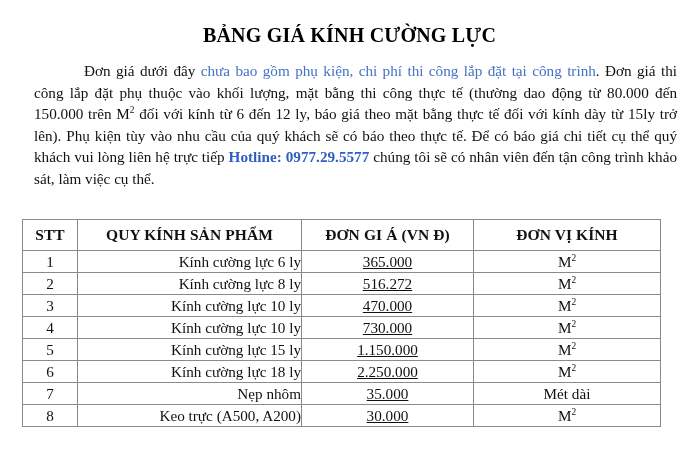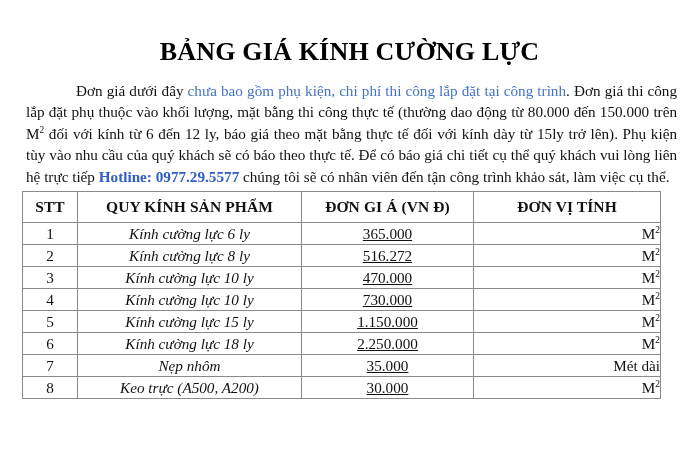--- a/index.html
+++ b/index.html
@@ -19,33 +19,33 @@
   .page {
     position: relative;
     width: 699px;
     height: 459px;
     box-sizing: border-box;
     padding: 0 22px;
   }
 
   
   .doc-title {
-    margin: 13px;
+    margin: 0;
     padding: 24px 0 0 0;
     text-align: center;
-    font-size: 26px;
+    font-size: 20px;
     font-weight: bold;
     letter-spacing: 0.2px;
     line-height: 1.15;
     color: #000000;
   }
 
   
   .intro {
-    margin: 13px 0 0 4px;
+    margin: 13px 0 0 12px;
     font-size: 15.2px;
     line-height: 21.5px;
     text-align: justify;
     text-justify: inter-word;
     text-indent: 50px;
     color: #111111;
   }
   .intro .accent {
     color: #4472c4;
   }
@@ -54,21 +54,21 @@
     font-weight: bold;
   }
   .sup {
     font-size: 0.62em;
     vertical-align: super;
     line-height: 0;
   }
 
   
   .price-table {
-    margin-top: 4px;
+    margin-top: 30px;
     width: 638px;
     border-collapse: collapse;
     table-layout: fixed;
     border: 1px solid #8a8a8a;
   }
   .price-table col.c-stt    { width: 55px;  }
   .price-table col.c-name   { width: 224px; }
   .price-table col.c-price  { width: 172px; }
   .price-table col.c-unit   { width: 187px; }
 
@@ -89,30 +89,29 @@
   }
   .price-table tbody td {
     height: 21px;
     font-size: 15.2px;
     vertical-align: middle;
   }
   .cell-stt {
     text-align: center;
   }
   .cell-name {
-    text-align: center;
+    text-align: right;
     padding-left: 9px;
-    font-style: italic;
   }
   .cell-price {
     text-align: center;
     text-decoration: underline;
   }
   .cell-unit {
-    text-align: right;
+    text-align: center;
   }
 </style>
 </head>
 <body>
 
 <div class="page">
 
   <h1 class="doc-title">BẢNG GIÁ KÍNH CƯỜNG LỰC</h1>
 
   <p class="intro">
@@ -124,21 +123,21 @@
       <col class="c-stt">
       <col class="c-name">
       <col class="c-price">
       <col class="c-unit">
     </colgroup>
     <thead>
       <tr>
         <th>STT</th>
         <th>QUY KÍNH SẢN PHẨM</th>
         <th>ĐƠN GI Á (VN Đ)</th>
-        <th>ĐƠN VỊ TÍNH</th>
+        <th>ĐƠN VỊ KÍNH</th>
       </tr>
     </thead>
     <tbody id="table-body">
         <tr>
           <td class="cell-stt">1</td>
           <td class="cell-name">Kính cường lực 6 ly</td>
           <td class="cell-price">365.000</td>
           <td class="cell-unit"><span>M</span><span class="sup">2</span></td>
         </tr>
         <tr>

